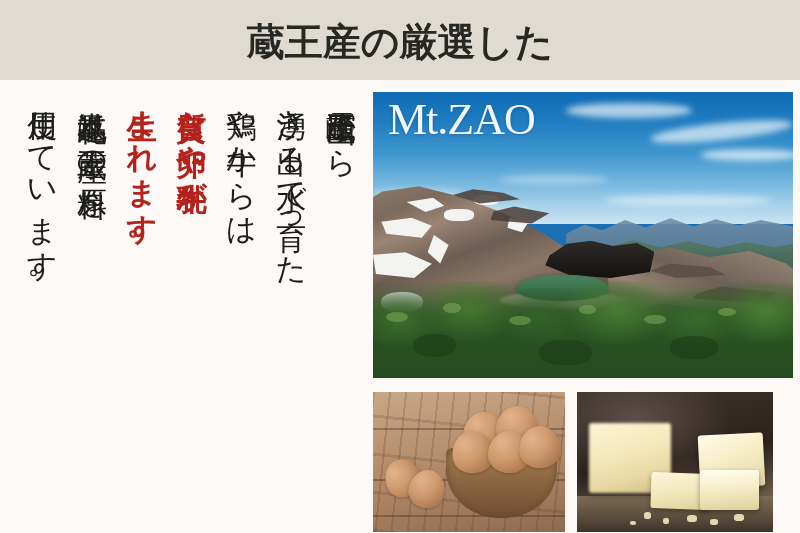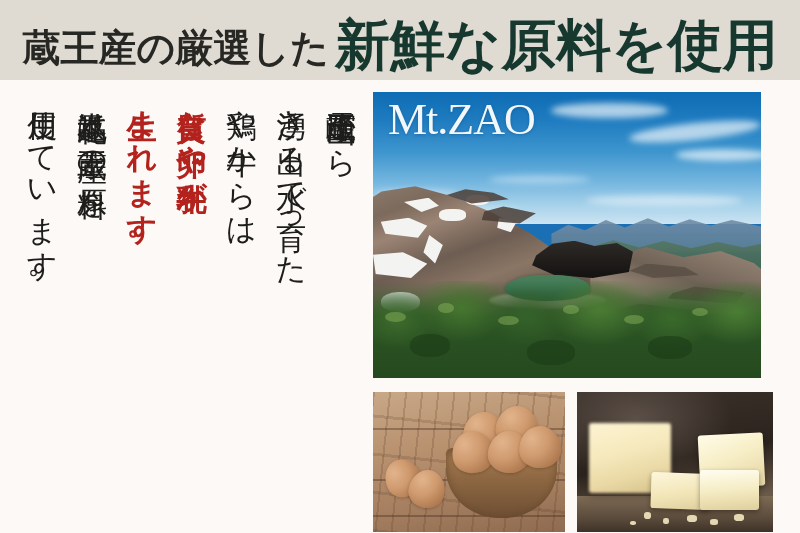--- a/index.html
+++ b/index.html
@@ -85,21 +85,21 @@
     color: #b3221d;
     font-weight: 700;
     letter-spacing: 0.5px;
   }
 
   
   .photo-main {
     position: absolute;
     left: 373px;
     top: 92px;
-    width: 388px;
+    width: 420px;
     height: 286px;
     overflow: hidden;
     background: #1b6fb5;
   }
   .sky {
     position: absolute;
     left: 0; top: 0;
     width: 100%;
     height: 46%;
     background: linear-gradient(180deg,
@@ -414,21 +414,20 @@
   }
 </style>
 </head>
 <body>
 
 <div class="page">
 
   <div class="header-band">
     <div class="header-inner">
       <span class="header-lead">蔵王産の厳選した</span>
-      <span class="header-main">新鮮な原料を使用</span>
     </div>
   </div>
 
   <div class="vtext-block">
     <div class="vcol">霊峰蔵王山から</div>
     <div class="vcol">湧き出る水で育った</div>
     <div class="vcol">鶏や牛からは</div>
     <div class="vcol accent">良質な卵や牛乳が</div>
     <div class="vcol accent">生まれます。</div>
     <div class="vcol">本返礼品は蔵王産の原料を</div>

